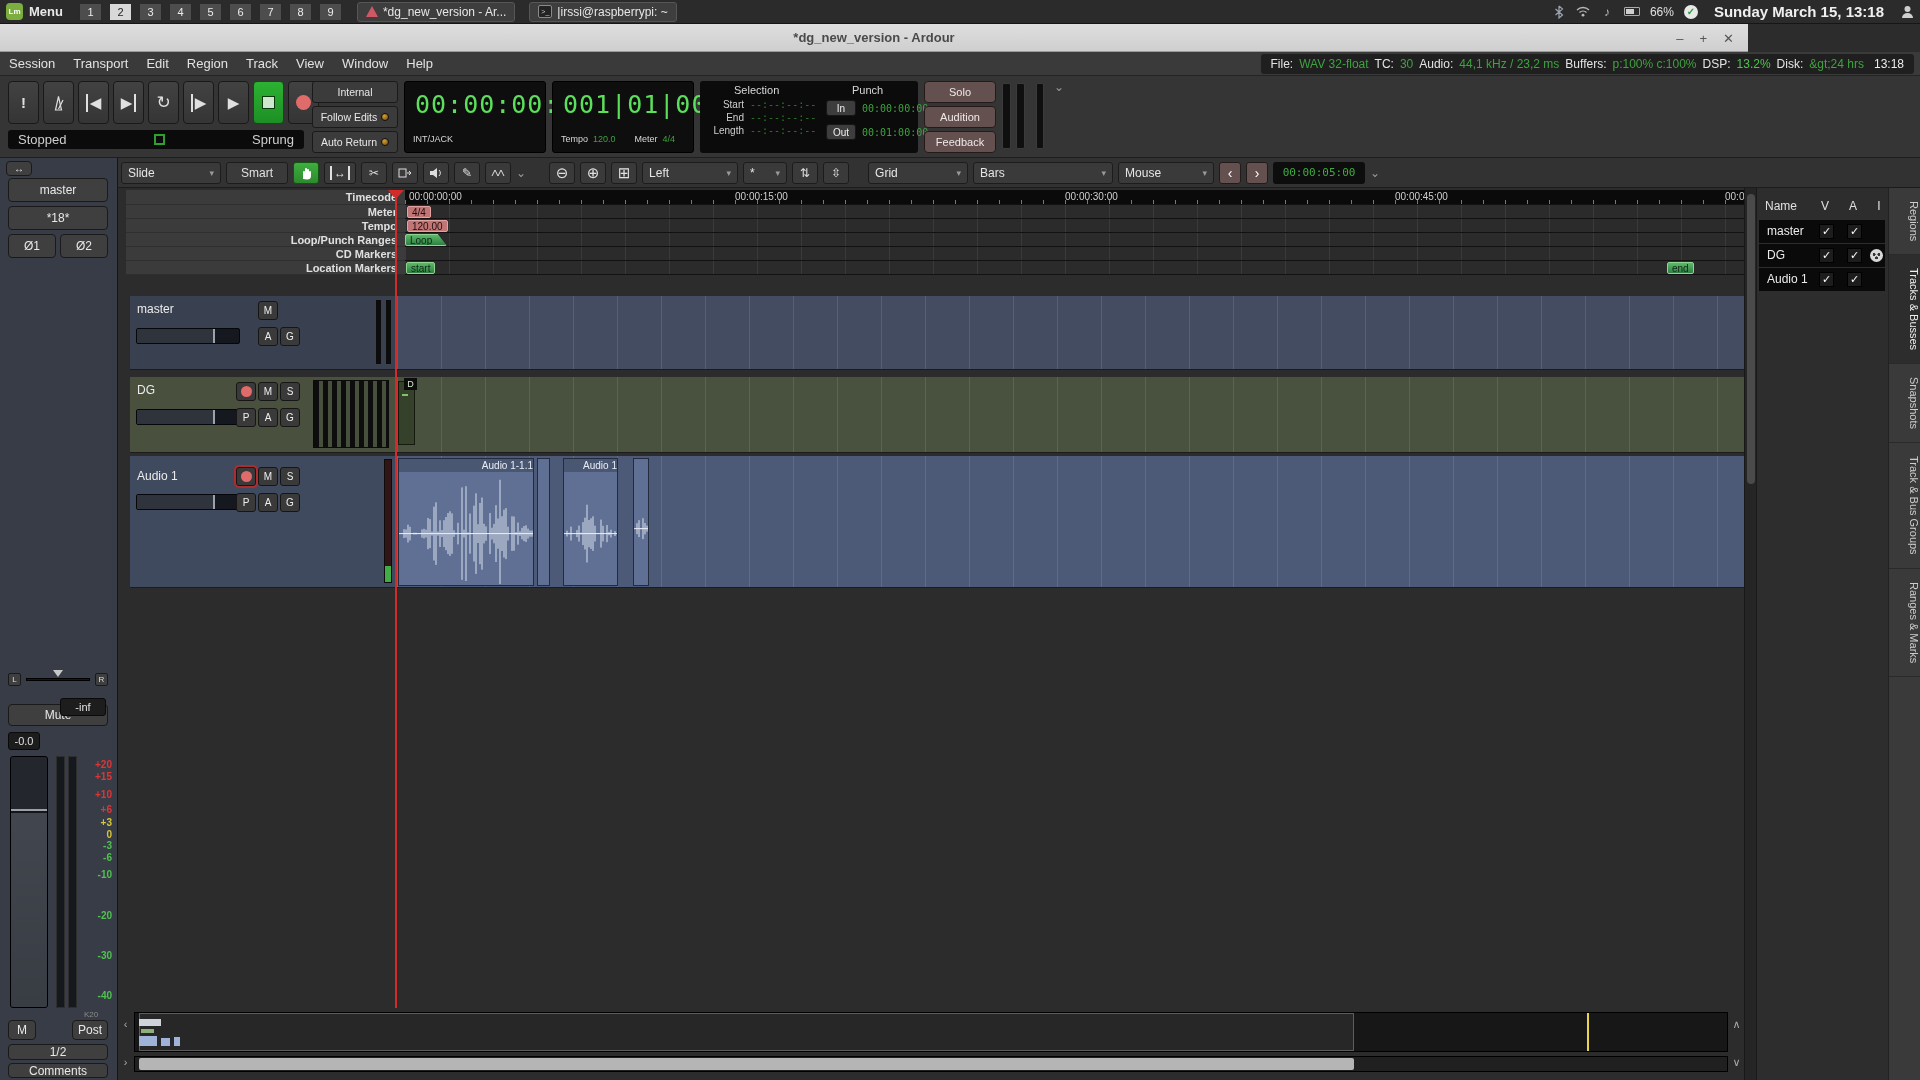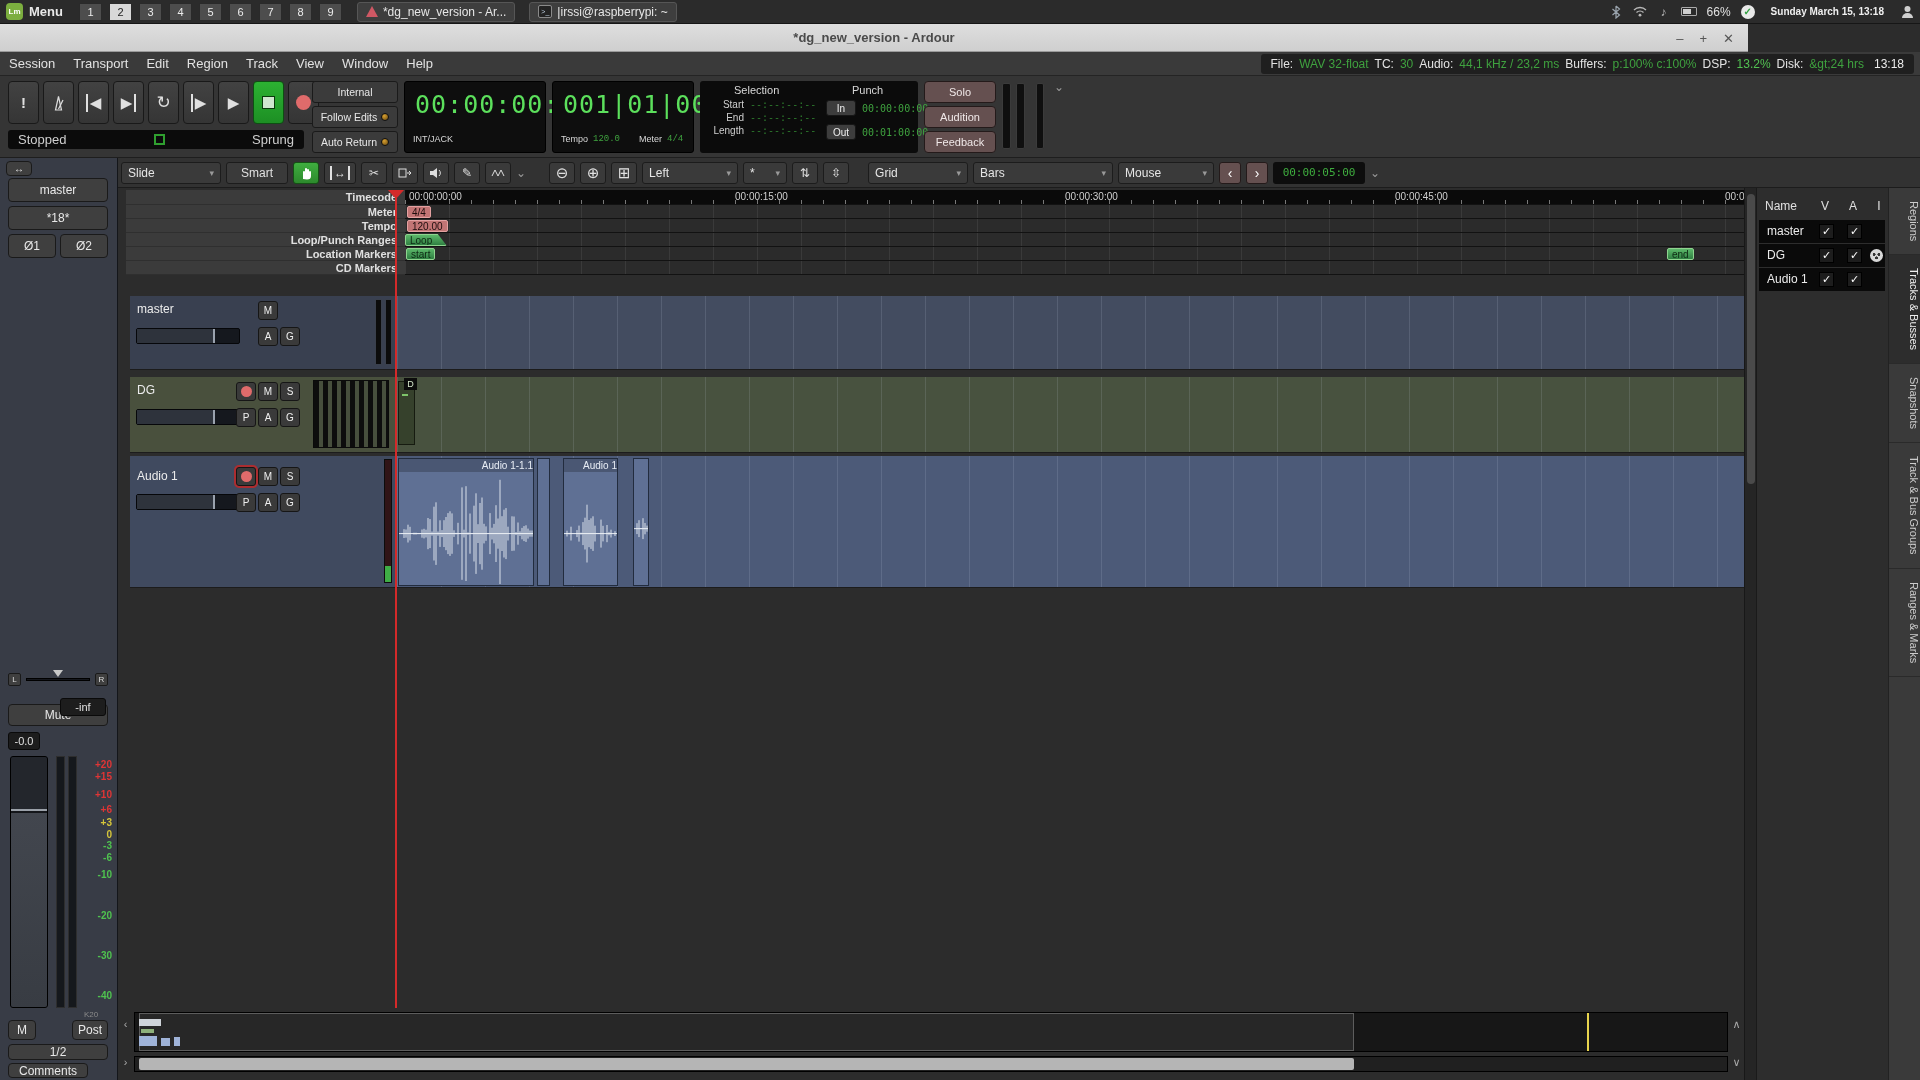--- a/index.html
+++ b/index.html
@@ -24,21 +24,21 @@
                 border-bottom:11px solid #cf5864; }
   .term-ico { width:14px; height:13px; background:#232323; border:1px solid #8a8a8a; border-radius:2px;
               color:#bcd; font-size:7px; display:flex; align-items:center; justify-content:center; }
   #tray { margin-left:auto; display:flex; align-items:center; gap:10px; }
   .tray-ico { width:14px; height:14px; display:flex; align-items:center; justify-content:center; color:#b8b8b8; }
   .batt { width:16px; height:9px; border:1px solid #aaa; border-radius:1px; position:relative; }
   .batt::after { content:""; position:absolute; left:1px; top:1px; bottom:1px; width:60%; background:#cfcfcf; }
   .batt-pct { color:#e0e0e0; font-size:12px; }
   .shield { width:14px; height:14px; border-radius:50%; background:#e9e9e9; color:#2e9e3e; font-size:10px;
             display:flex; align-items:center; justify-content:center; font-weight:bold; }
-  .clock-txt { color:#efefef; font-weight:bold; font-size:10px; margin:0 6px; }
+  .clock-txt { color:#efefef; font-weight:bold; font-size:15px; margin:0 6px; }
 
   
   #titlebar { left:0; top:24px; width:1748px; height:28px; background:linear-gradient(#dedede,#cfcfcf);
               border-bottom:1px solid #9a9a9a; display:flex; align-items:center; justify-content:center; }
   #titlebar .title { color:#4a4a4a; font-weight:bold; font-size:13px; }
   .win-controls { position:absolute; right:14px; top:0; height:28px; display:flex; align-items:center; gap:16px; }
   .win-controls span { color:#555; font-size:13px; cursor:default; }
 
   
   #menurow { left:0; top:52px; width:1920px; height:24px; background:#3a3a3a; border-bottom:1px solid #242424;
@@ -211,21 +211,21 @@
   .midi-din { position:absolute; top:5px; width:13px; height:13px; border-radius:50%; background:
       radial-gradient(circle at 32% 42%, #333 1.2px, transparent 1.7px),
       radial-gradient(circle at 68% 42%, #333 1.2px, transparent 1.7px),
       radial-gradient(circle at 50% 68%, #333 1.2px, transparent 1.7px), #d8d8d8; }
   #tabsstrip { left:1888px; top:188px; width:32px; height:892px; background:#3a3a3a; border-left:1px solid #222; }
   .vtab { writing-mode:vertical-rl; color:#cccccc; font-size:11px; padding:13px 0; width:100%; text-align:center;
           border-bottom:1px solid #2a2a2a; white-space:nowrap; }
   .vtab.active { background:#2d2d2d; color:#eee; }
 
   svg.waveform { position:absolute; left:0; top:13px; }
-  .mono { font-family:Liberation Mono, monospace; }
+  .mono { font-family:Liberation Sans, sans-serif; }
 </style>
 </head>
 <body>
 
 <div id="taskbar" class="abs">
   <span class="mint-logo">Lm</span>
   <span class="menu-label">Menu</span>
   <span class="ws-btn">1</span>
   <span class="ws-btn active">2</span>
   <span class="ws-btn">3</span>
@@ -504,21 +504,21 @@
     <span class="sc-grn" style="top:40%">-6</span>
     <span class="sc-grn" style="top:47%">-10</span>
     <span class="sc-grn" style="top:63%">-20</span>
     <span class="sc-grn" style="top:79%">-30</span>
     <span class="sc-grn" style="top:95%">-40</span>
   </div>
   <span class="k20">K20</span>
   <div class="mx-btn" style="left:8px; top:698px; width:28px; height:20px; top:862px">M</div>
   <div class="mx-btn" style="left:72px; top:862px; width:36px; height:20px">Post</div>
   <div class="mx-btn" style="left:8px; top:886px; width:100px; height:16px">1/2</div>
-  <div class="mx-btn" style="left:8px; top:905px; width:80px; height:15px">Comments</div>
+  <div class="mx-btn" style="left:8px; top:905px; width:100px; height:15px">Comments</div>
 </div>
 
 <div id="editor" class="abs">
 
   <div id="rulers">
     <div class="lane timecode">
       <div class="lane-label">Timecode</div>
       <div class="lane-canvas">
         <div class="tc-ticks"></div>
         <span class="tc-lab" style="left:4px">00:00:00:00</span>
@@ -540,29 +540,29 @@
           <span class="chip red" style="left:2px">120.00</span>
         </div>
     </div>
     <div class="lane">
       <div class="lane-label">Loop/Punch Ranges</div>
       <div class="lane-canvas">
           <span class="chip green loop" style="left:0">Loop</span>
         </div>
     </div>
     <div class="lane">
+      <div class="lane-label">CD Markers</div>
+      <div class="lane-canvas"></div>
+    </div>
+    <div class="lane">
       <div class="lane-label">Location Markers</div>
       <div class="lane-canvas">
         <span class="chip green" style="left:1px">start</span>
         <span class="chip green" style="left:1262px">end</span>
       </div>
-    </div>
-    <div class="lane">
-      <div class="lane-label">CD Markers</div>
-      <div class="lane-canvas"></div>
     </div>
   </div>
 
   <div class="ph-tri"></div>
   <div class="playhead"></div>
 
   <div class="track-row row-master" style="top:108px; height:74px">
     <div class="track-header">
       <span class="th-name">master</span>
       <div class="th-fader" style="top:32px">

